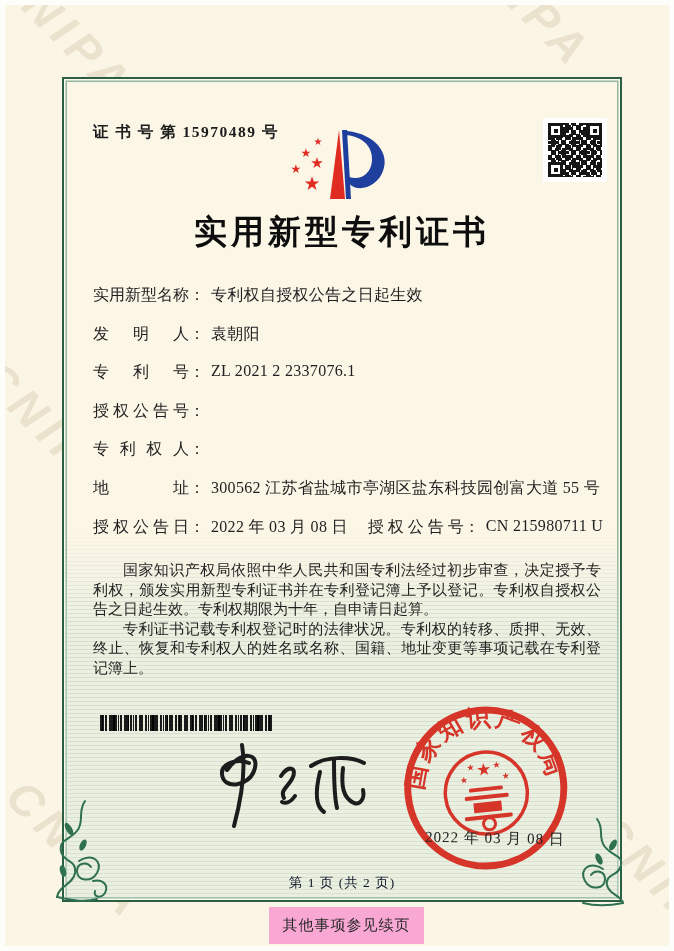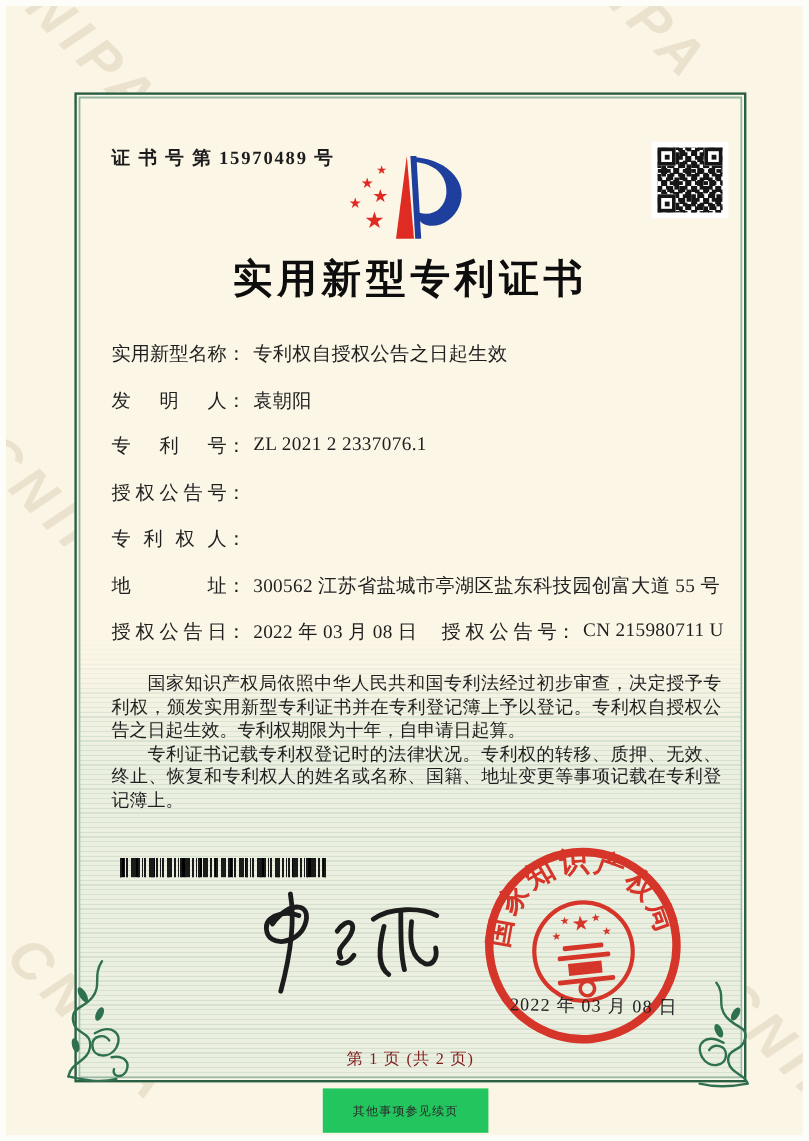--- a/index.html
+++ b/index.html
@@ -99,26 +99,26 @@
   .sig-script { position:absolute; left:196px; top:733px; }
   
   .seal { position:absolute; left:396px; top:698px; transform:rotate(-6deg); opacity:0.93; }
   .seal-date {
     position:absolute; left:420px; top:824px; font-size:15px; letter-spacing:1px;
     color:#222; transform:rotate(1deg); white-space:nowrap;
   }
   
   .page-footer {
     position:absolute; left:57px; top:869px; width:560px; text-align:center;
-    font-size:13.5px; color:#7f1d1d; letter-spacing:1px;
+    font-size:13.5px; color:#0f172a; letter-spacing:1px;
   }
   .cont-note {
-    position:absolute; left:264px; top:902px; width:138px; height:37px;
-    background:#22c55e; display:flex; align-items:center; justify-content:center;
-    font-size:10px; color:#2a2a2a; letter-spacing:1px;
+    position:absolute; left:264px; top:902px; width:155px; height:37px;
+    background:#f9a8d4; display:flex; align-items:center; justify-content:center;
+    font-size:15px; color:#2a2a2a; letter-spacing:1px;
   }
   .flourish { position:absolute; pointer-events:none; }
   .fl-left  { left:42px;  top:794px; }
   .fl-right { left:556px; top:812px; transform:scaleX(-1); }
 </style>
 </head>
 <body>
 
 <div class="page">
 

